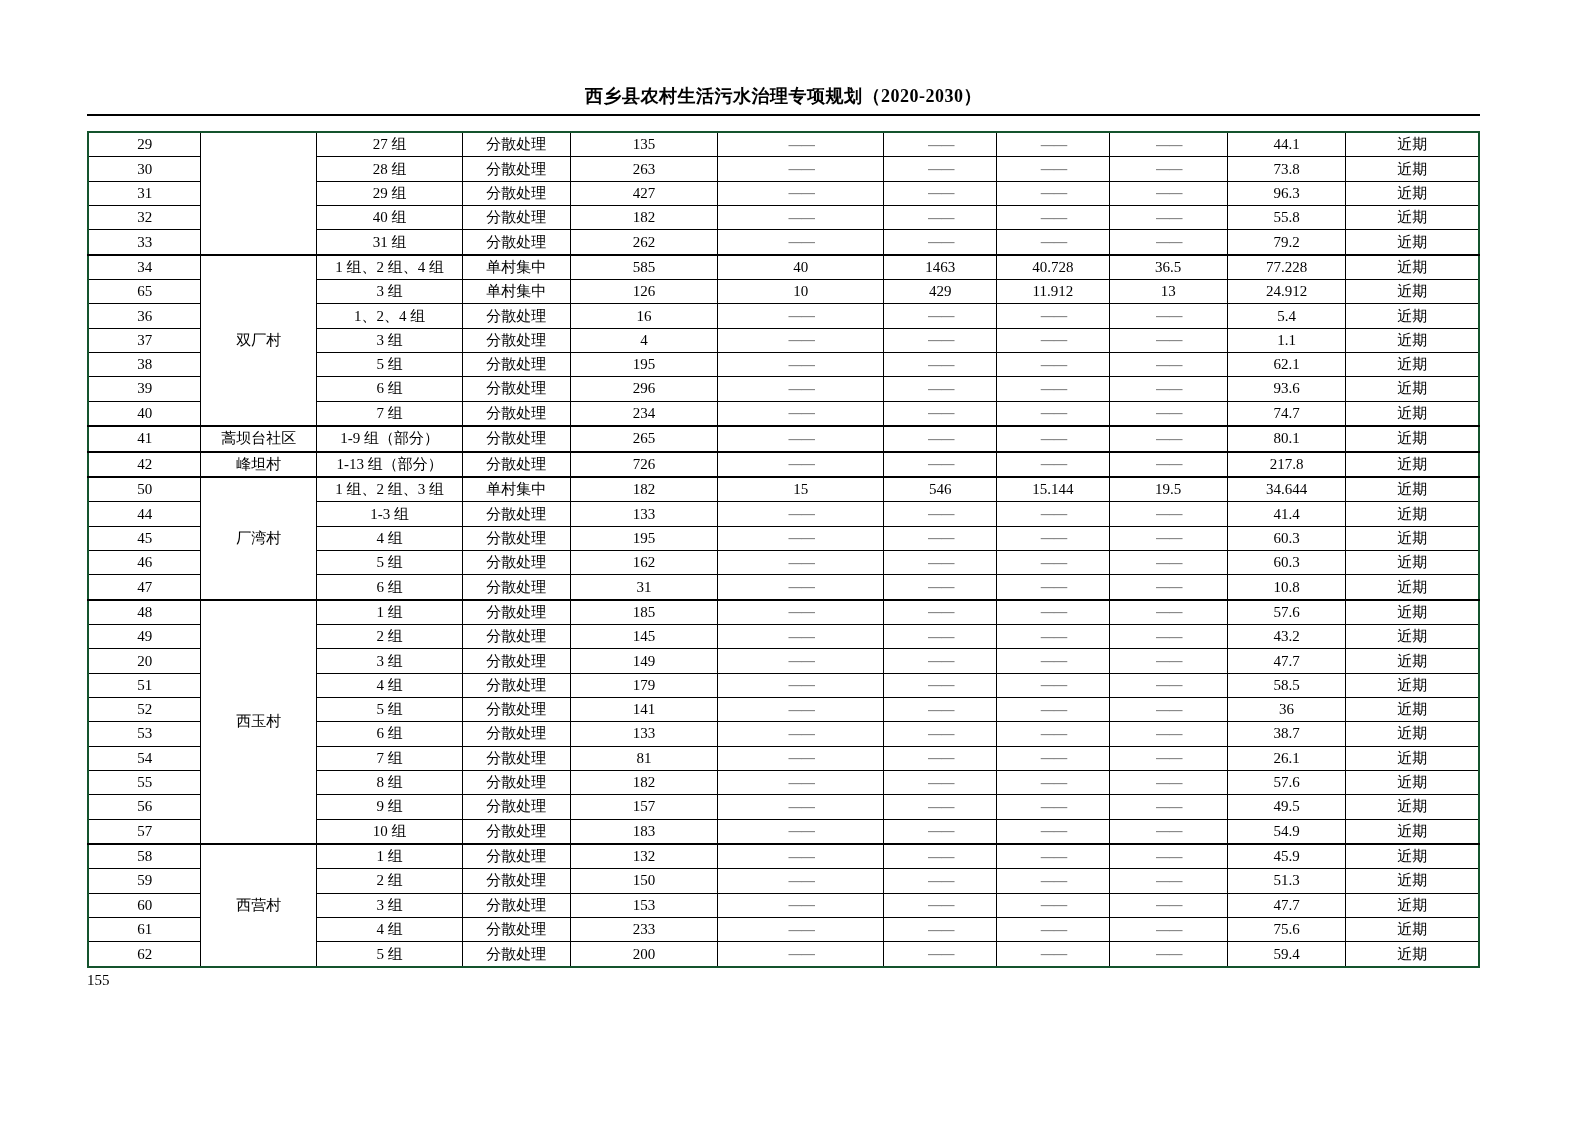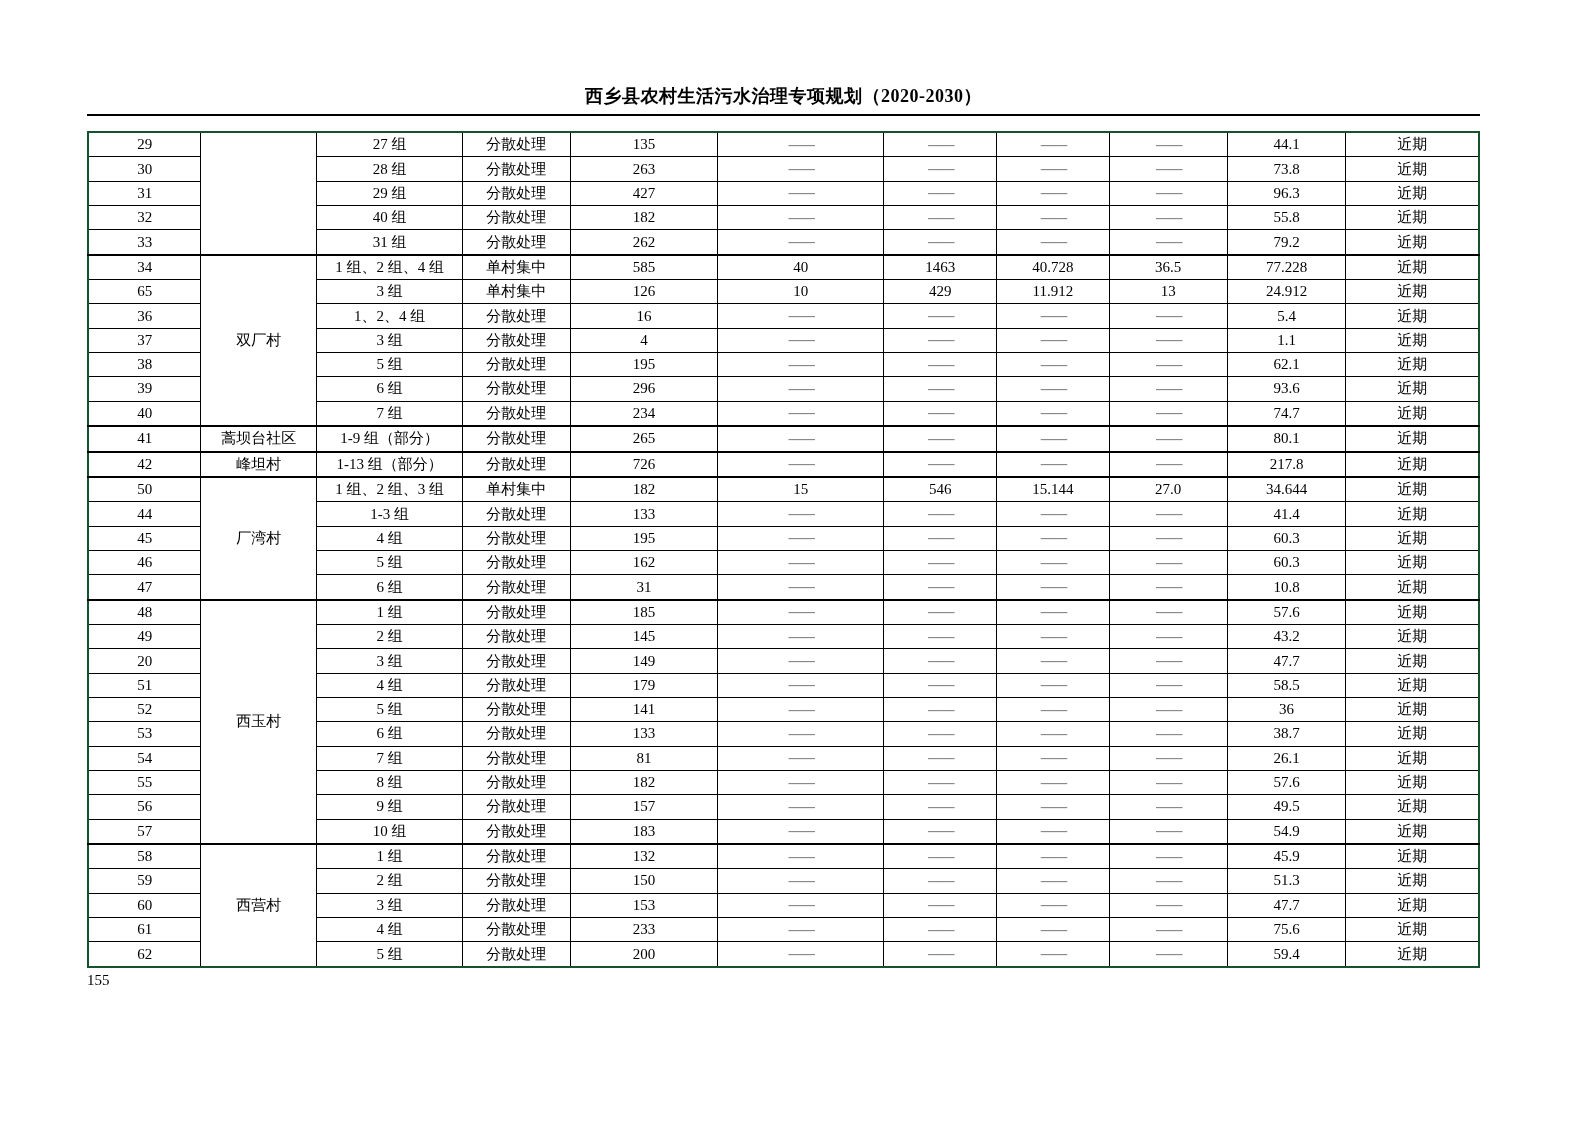--- a/index.html
+++ b/index.html
@@ -255,21 +255,21 @@
         </tr>
         <tr class="group-start">
           <td>50</td>
           <td rowspan="5">厂湾村</td>
           <td>1 组、2 组、3 组</td>
           <td>单村集中</td>
           <td>182</td>
           <td>15</td>
           <td>546</td>
           <td>15.144</td>
-          <td>27.0</td>
+          <td>19.5</td>
           <td>34.644</td>
           <td>近期</td>
         </tr>
         <tr>
           <td>44</td>
           <td>1-3 组</td>
           <td>分散处理</td>
           <td>133</td>
           <td class="dash">——</td>
           <td class="dash">——</td>

